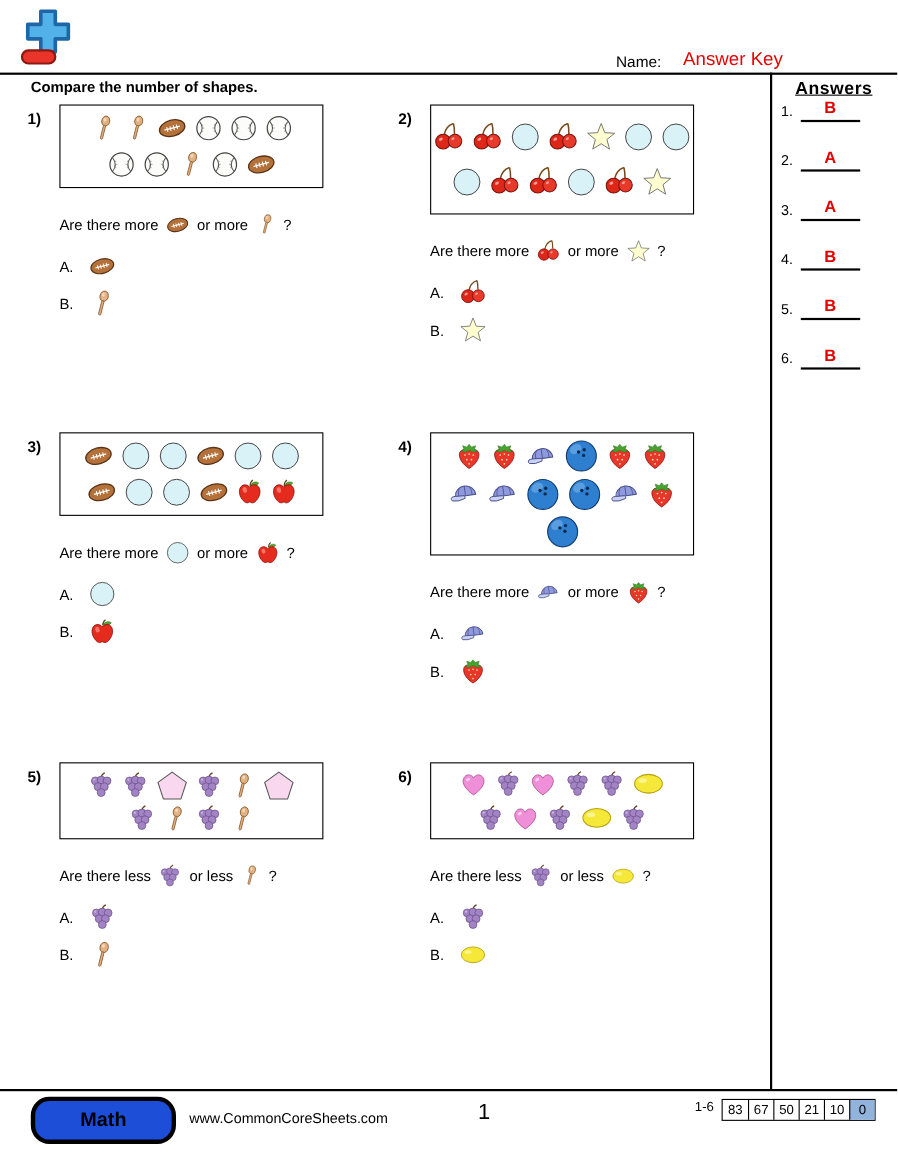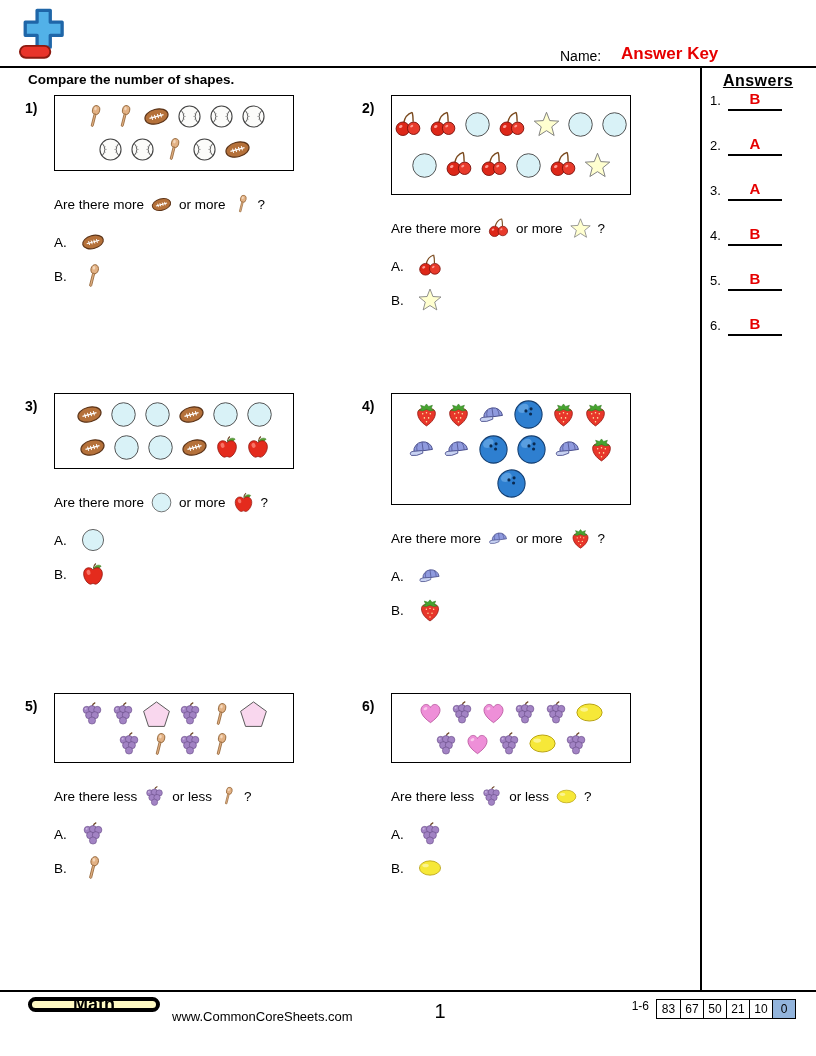--- a/index.html
+++ b/index.html
@@ -1,21 +1,21 @@
 <!DOCTYPE html>
 <html><head>
 <meta charset="utf-8">
 <style>
 *{box-sizing:border-box;margin:0;padding:0}
 body{background:#fff}
 .page{position:relative;width:816px;height:1056px;background:#fff;font-family:"Liberation Sans",sans-serif;color:#000;overflow:hidden}
 .logo{position:absolute;left:16px;top:6px;width:58px;height:56px}
 .title{position:absolute;left:130px;top:45px;width:400px;text-align:center;font-size:16px;font-weight:bold}
 .name-label{position:absolute;left:560px;top:48px;font-size:14px}
-.answer-key{position:absolute;left:621px;top:44px;font-size:17px;font-weight:bold;color:#e60000}
+.answer-key{position:absolute;left:621px;top:44px;font-size:17px;font-weight:normal;color:#e60000}
 .hrule-top{position:absolute;left:0;top:66px;width:816px;height:2px;background:#000}
 .instruction{position:absolute;left:28px;top:72px;font-size:13.5px;font-weight:bold}
 .vrule{position:absolute;left:700px;top:66px;width:2px;height:924px;background:#000}
 .hrule-bottom{position:absolute;left:0;top:990px;width:816px;height:2px;background:#000}
 
 .answers{position:absolute;left:702px;top:72px;width:112px}
 .answers-title{font-size:16px;font-weight:bold;text-decoration:underline;text-align:center;letter-spacing:.5px;}
 .answer-item{display:flex;align-items:flex-end;gap:7px;margin:0 0 24px 8px}
 .a-num{font-size:13px;padding-bottom:3px}
 .a-line{display:inline-block;width:54px;border-bottom:2px solid #000;text-align:center;padding-bottom:1px}
@@ -51,21 +51,21 @@
 .ic-pentagon{width:31px;height:31px}
 .ic-heart{width:27px;height:27px}
 .ic-lemon{width:31px;height:31px}
 .question{display:flex;align-items:center;gap:6px;margin-top:20px;font-size:13.5px;min-height:26px}
 .question .icon{width:23px;height:23px}
 .question .ic-spoon{width:20px;height:20px}
 .choices{margin-top:10px}
 .choice{display:flex;align-items:center;gap:13px;min-height:30px;margin-bottom:4px;font-size:13.5px}
 .choice .icon{width:26px;height:26px}
 
-.math-pill{position:absolute;left:28px;top:997px;width:132px;height:15px;border:4.5px solid #000;border-radius:17px;display:flex;align-items:center;justify-content:center;font-size:18px;font-weight:bold;background:#fef9c3}
+.math-pill{position:absolute;left:28px;top:997px;width:132px;height:43px;border:4.5px solid #000;border-radius:17px;display:flex;align-items:center;justify-content:center;font-size:18px;font-weight:bold;background:#1d4ed8}
 .website{position:absolute;left:172px;top:1009px;font-size:13px}
 .page-num{position:absolute;left:400px;top:1000px;width:80px;text-align:center;font-size:20px}
 .score-table{position:absolute;right:20px;top:999px;display:flex;align-items:flex-start;gap:7px}
 .score-range{font-size:12px}
 .score-cells{display:flex;border:1.5px solid #000}
 .score-cell{min-width:23px;padding:1px 3px;text-align:center;font-size:12px;border-left:1.5px solid #000;line-height:16px}
 .score-cell:first-child{border-left:none}
 .score-cell.selected{background:#92b4dc}
 .defs{position:absolute;width:0;height:0;overflow:hidden}
 </style>

